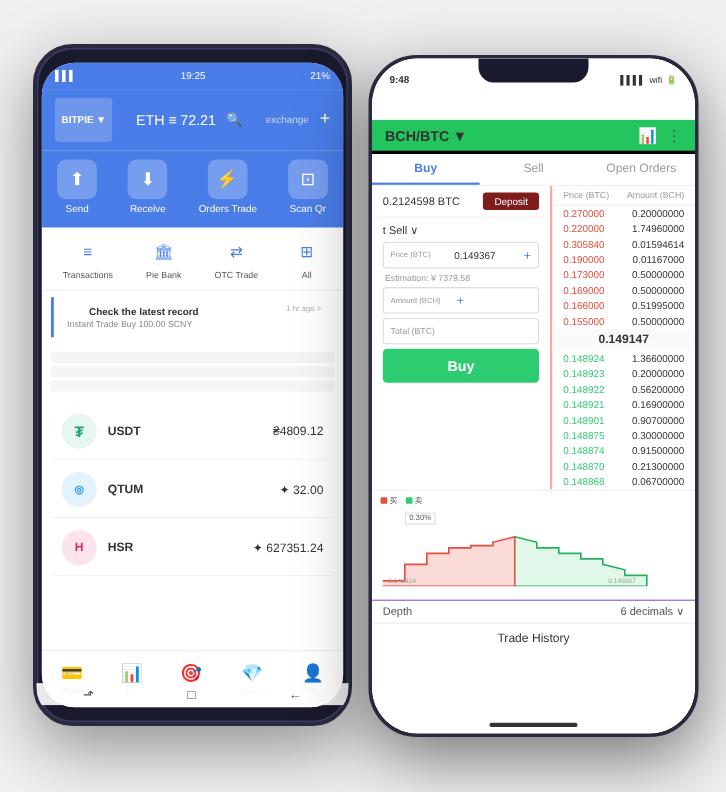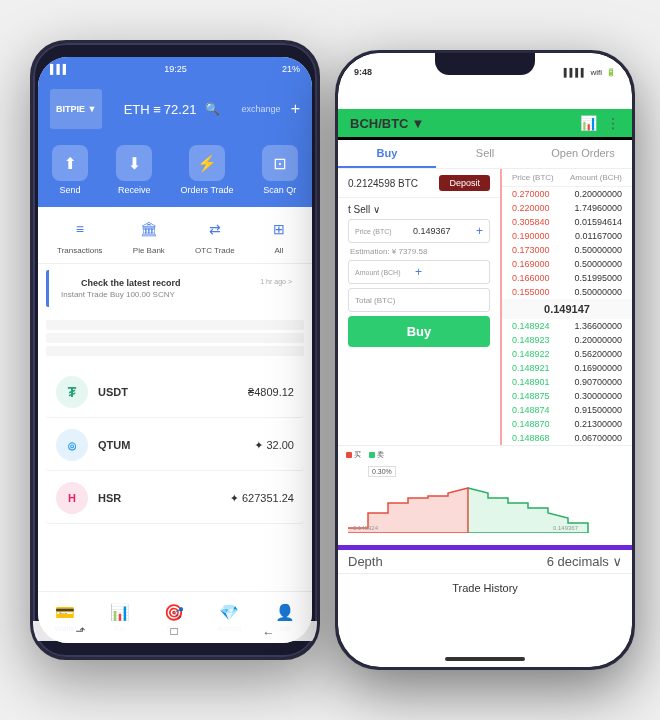--- a/index.html
+++ b/index.html
@@ -566,23 +566,23 @@
       left: 0;
       right: 0;
     }
 
     
     .depth-footer {
       display: flex;
       align-items: center;
       justify-content: space-between;
       padding: 4px 10px;
-      border-top: 5px solid #6d28d9;
-      background: #fff;
-      font-size: 13px;
+      border-top: 1px solid #6d28d9;
+      background: #fff;
+      font-size: 10px;
       color: #555;
     }
 
     
     .trade-history-btn {
       text-align: center;
       padding: 8px;
       background: #fff;
       border-top: 1px solid #eee;
       font-size: 11px;

